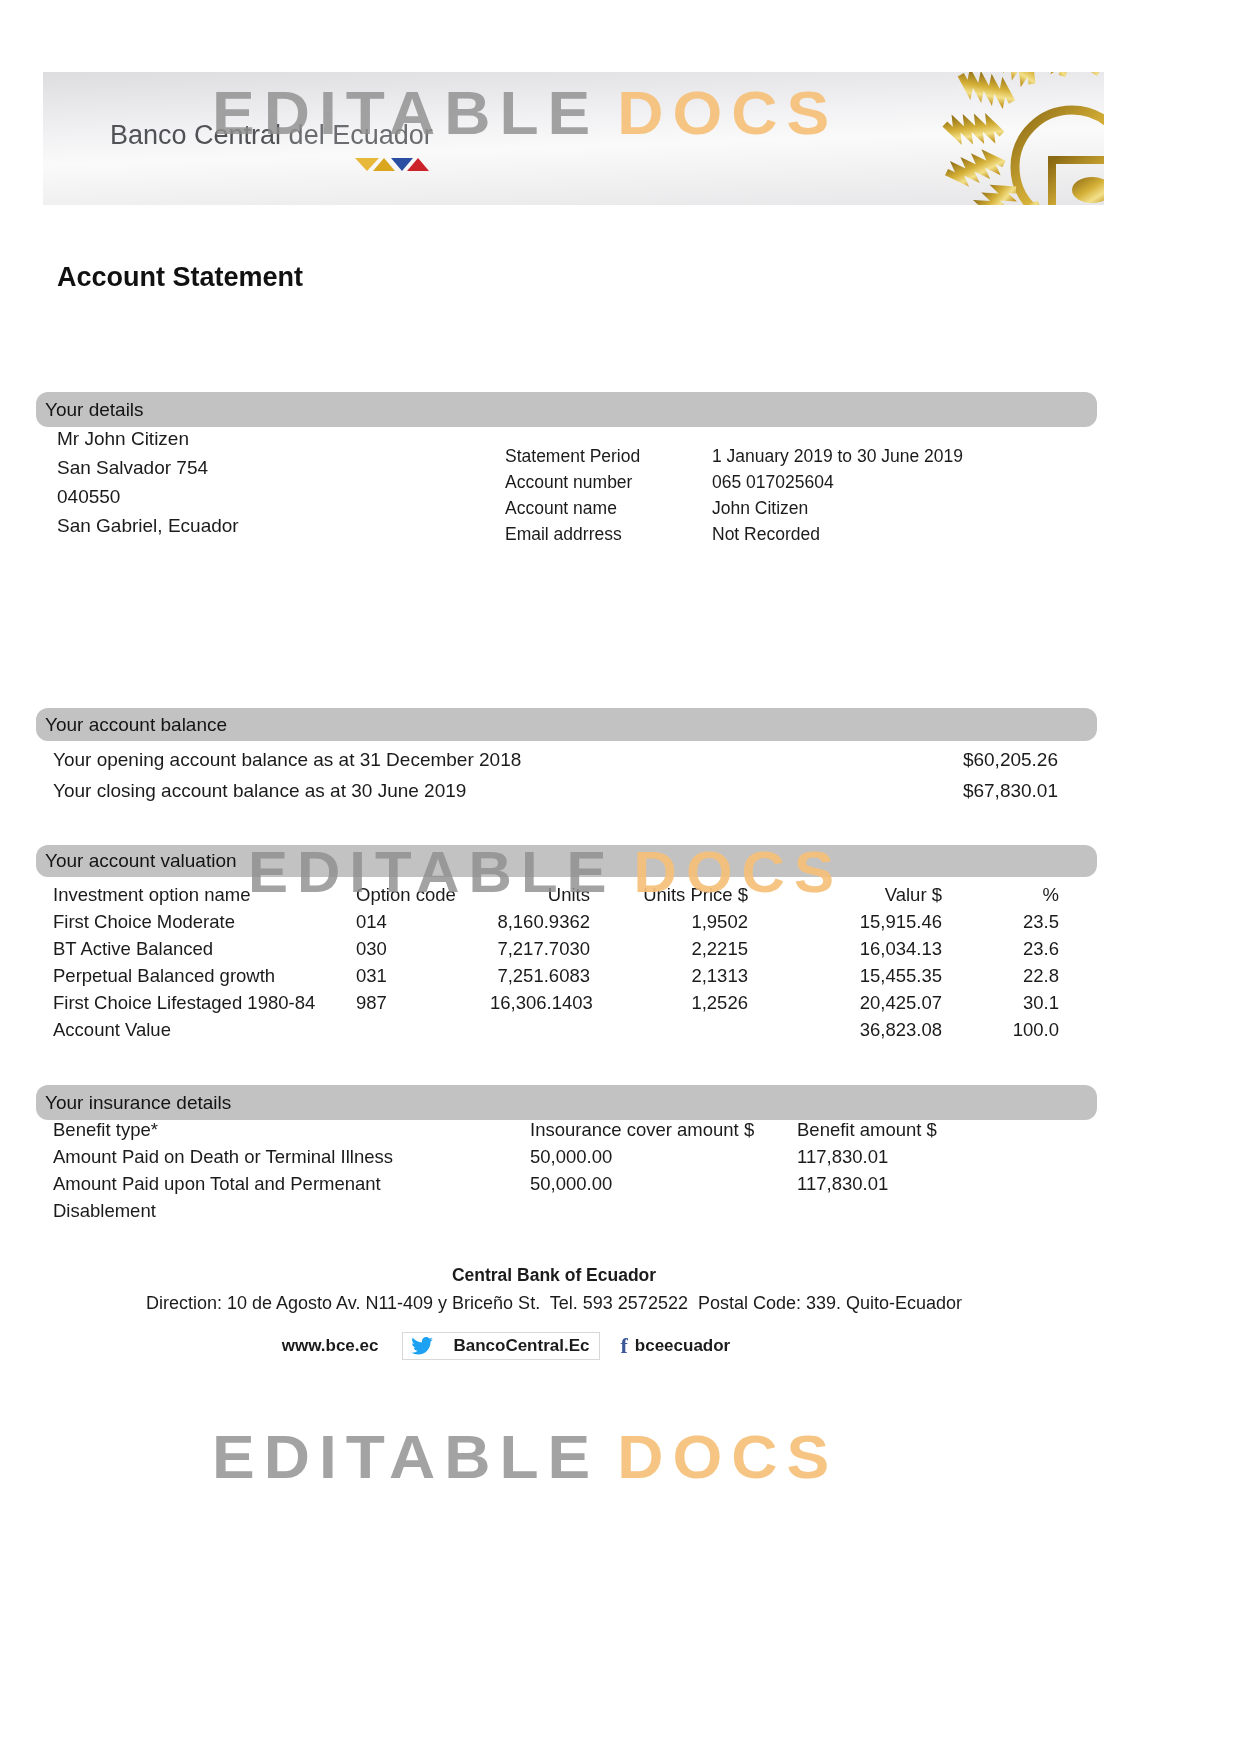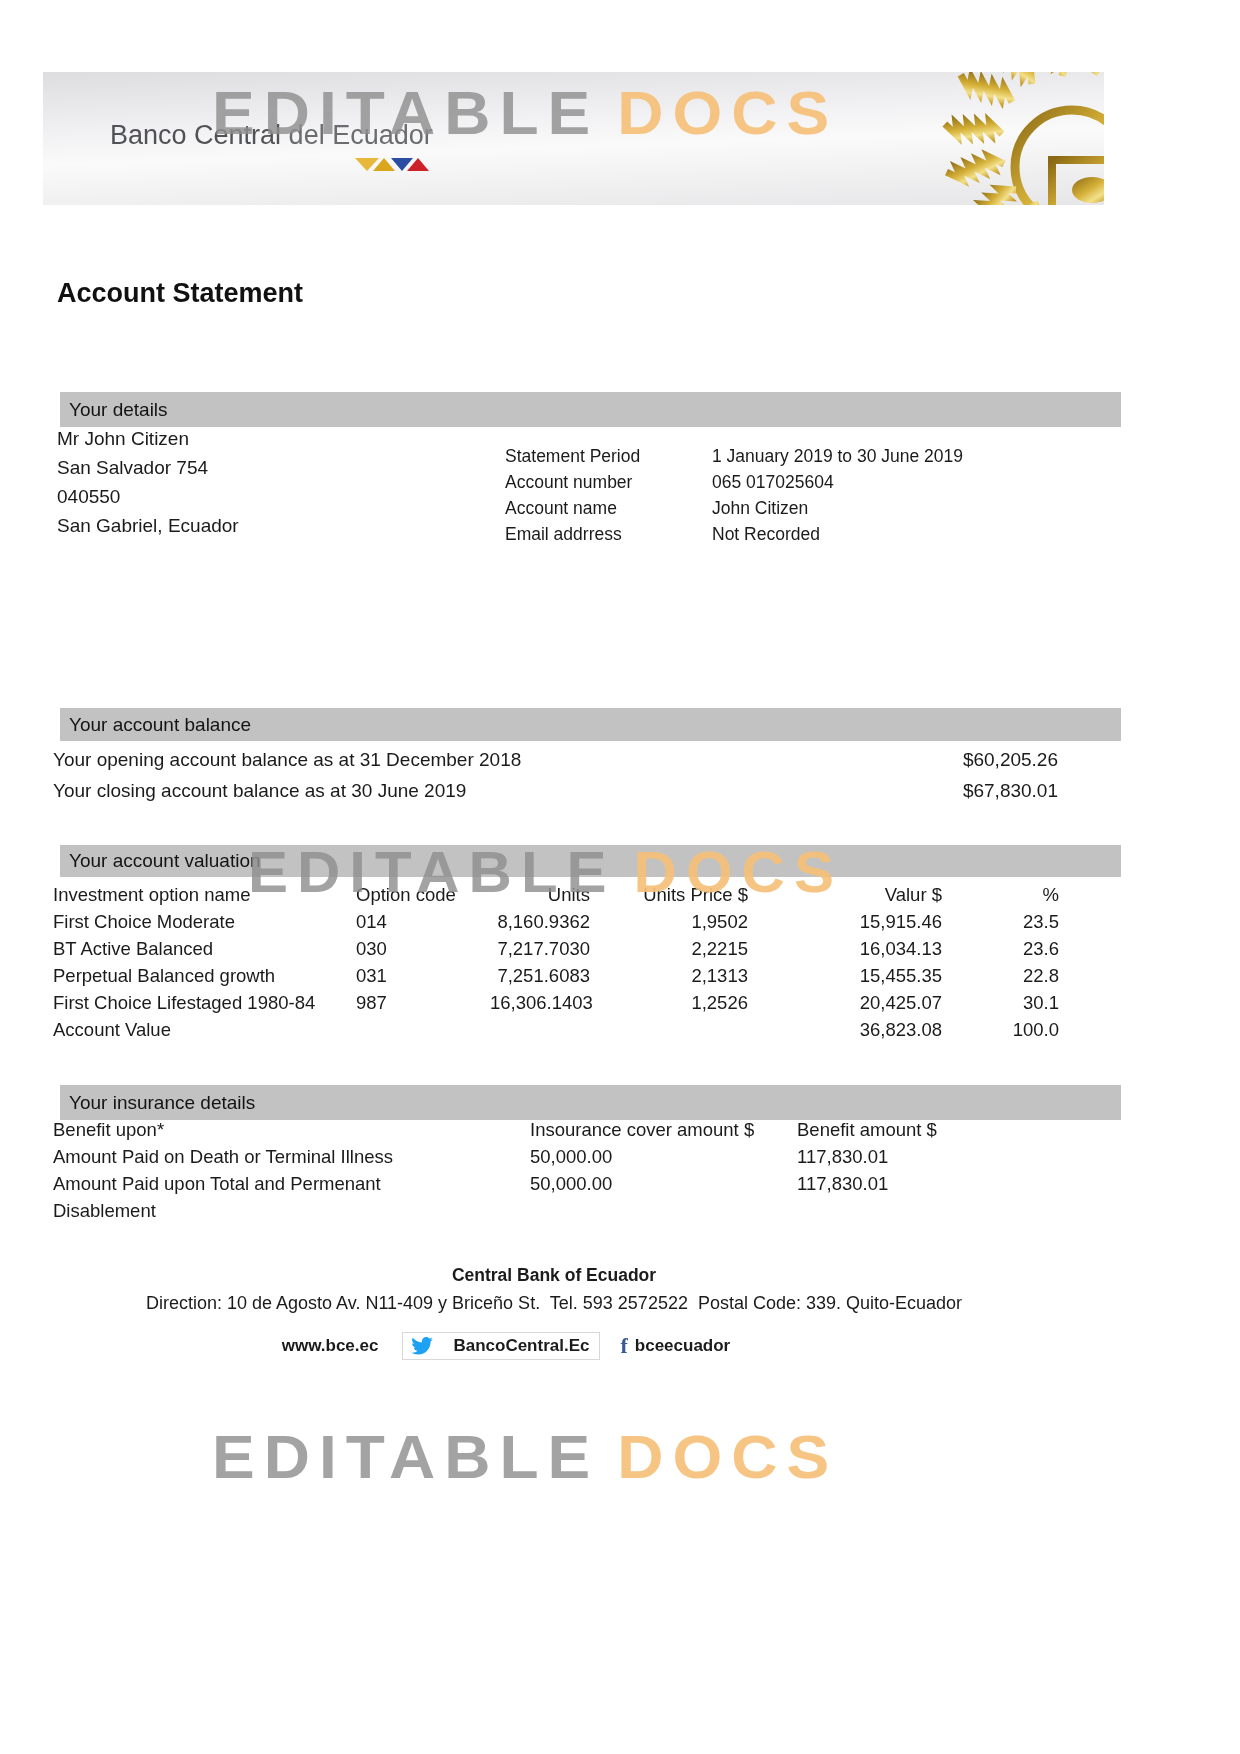--- a/index.html
+++ b/index.html
@@ -27,25 +27,25 @@
   .logo .b1{font-weight:400;color:#515255;}
   .logo .b2{font-weight:400;color:#6b6c6f;}
   .logo-tris{position:absolute;left:312px;top:86px;display:flex;align-items:center;}
   .tri{width:0;height:0;display:inline-block;}
   .tri-down-gold{border-left:12px solid transparent;border-right:12px solid transparent;border-top:13px solid #e8b83a;}
   .tri-up-gold{border-left:11px solid transparent;border-right:11px solid transparent;border-bottom:13px solid #d9a61e;margin-left:-6px;}
   .tri-down-blue{border-left:11px solid transparent;border-right:11px solid transparent;border-top:13px solid #2b4ea2;margin-left:-4px;}
   .tri-up-red{border-left:11px solid transparent;border-right:11px solid transparent;border-bottom:13px solid #cc2229;margin-left:-6px;}
   .sun{position:absolute;right:0;top:0;width:250px;height:133px;}
   
-  .page-title{position:absolute;left:57px;top:278px;font-size:27px;font-weight:700;color:#111;z-index:2;}
+  .page-title{position:absolute;left:57px;top:262px;font-size:27px;font-weight:700;color:#111;z-index:2;}
   
   .bar{
-    position:absolute;left:60px;width:1061px;background:#c2c2c2;color:#141414;
-    font-size:19px;display:flex;align-items:center;padding-left:9px;box-sizing:border-box;z-index:2;
+    position:absolute;left:36px;width:1061px;background:#c2c2c2;color:#141414;
+    font-size:19px;display:flex;align-items:center;padding-left:9px;box-sizing:border-box;z-index:2;border-radius:12px;
   }
   .bar-details{top:392px;height:35px;}
   .bar-balance{top:708px;height:33px;}
   .bar-valuation{top:845px;height:32px;}
   .bar-insurance{top:1085px;height:35px;}
   
   .address{position:absolute;left:57px;top:424px;font-size:19px;line-height:29px;z-index:2;}
   .fields{position:absolute;left:498px;top:443px;font-size:17.5px;z-index:2;margin-left:7px;}
   .frow{display:grid;grid-template-columns:207px auto;line-height:26px;}
   
@@ -221,21 +221,21 @@
       <span class="c4">36,823.08</span>
       <span class="c5">100.0</span>
     </div>
   </div>
 
   <div class="bar bar-insurance">
     <span>Your insurance details</span>
   </div>
   <div class="ins-table">
     <div class="irow">
-      <span class="ic0">Benefit upon*</span>
+      <span class="ic0">Benefit type*</span>
       <span class="ic1">Insourance cover amount $</span>
       <span class="ic2">Benefit amount $</span>
     </div>
     <div class="irow">
       <span class="ic0">Amount Paid on Death or Terminal Illness</span>
       <span class="ic1">50,000.00</span>
       <span class="ic2">117,830.01</span>
     </div>
     <div class="irow">
       <span class="ic0">Amount Paid upon Total and Permenant

